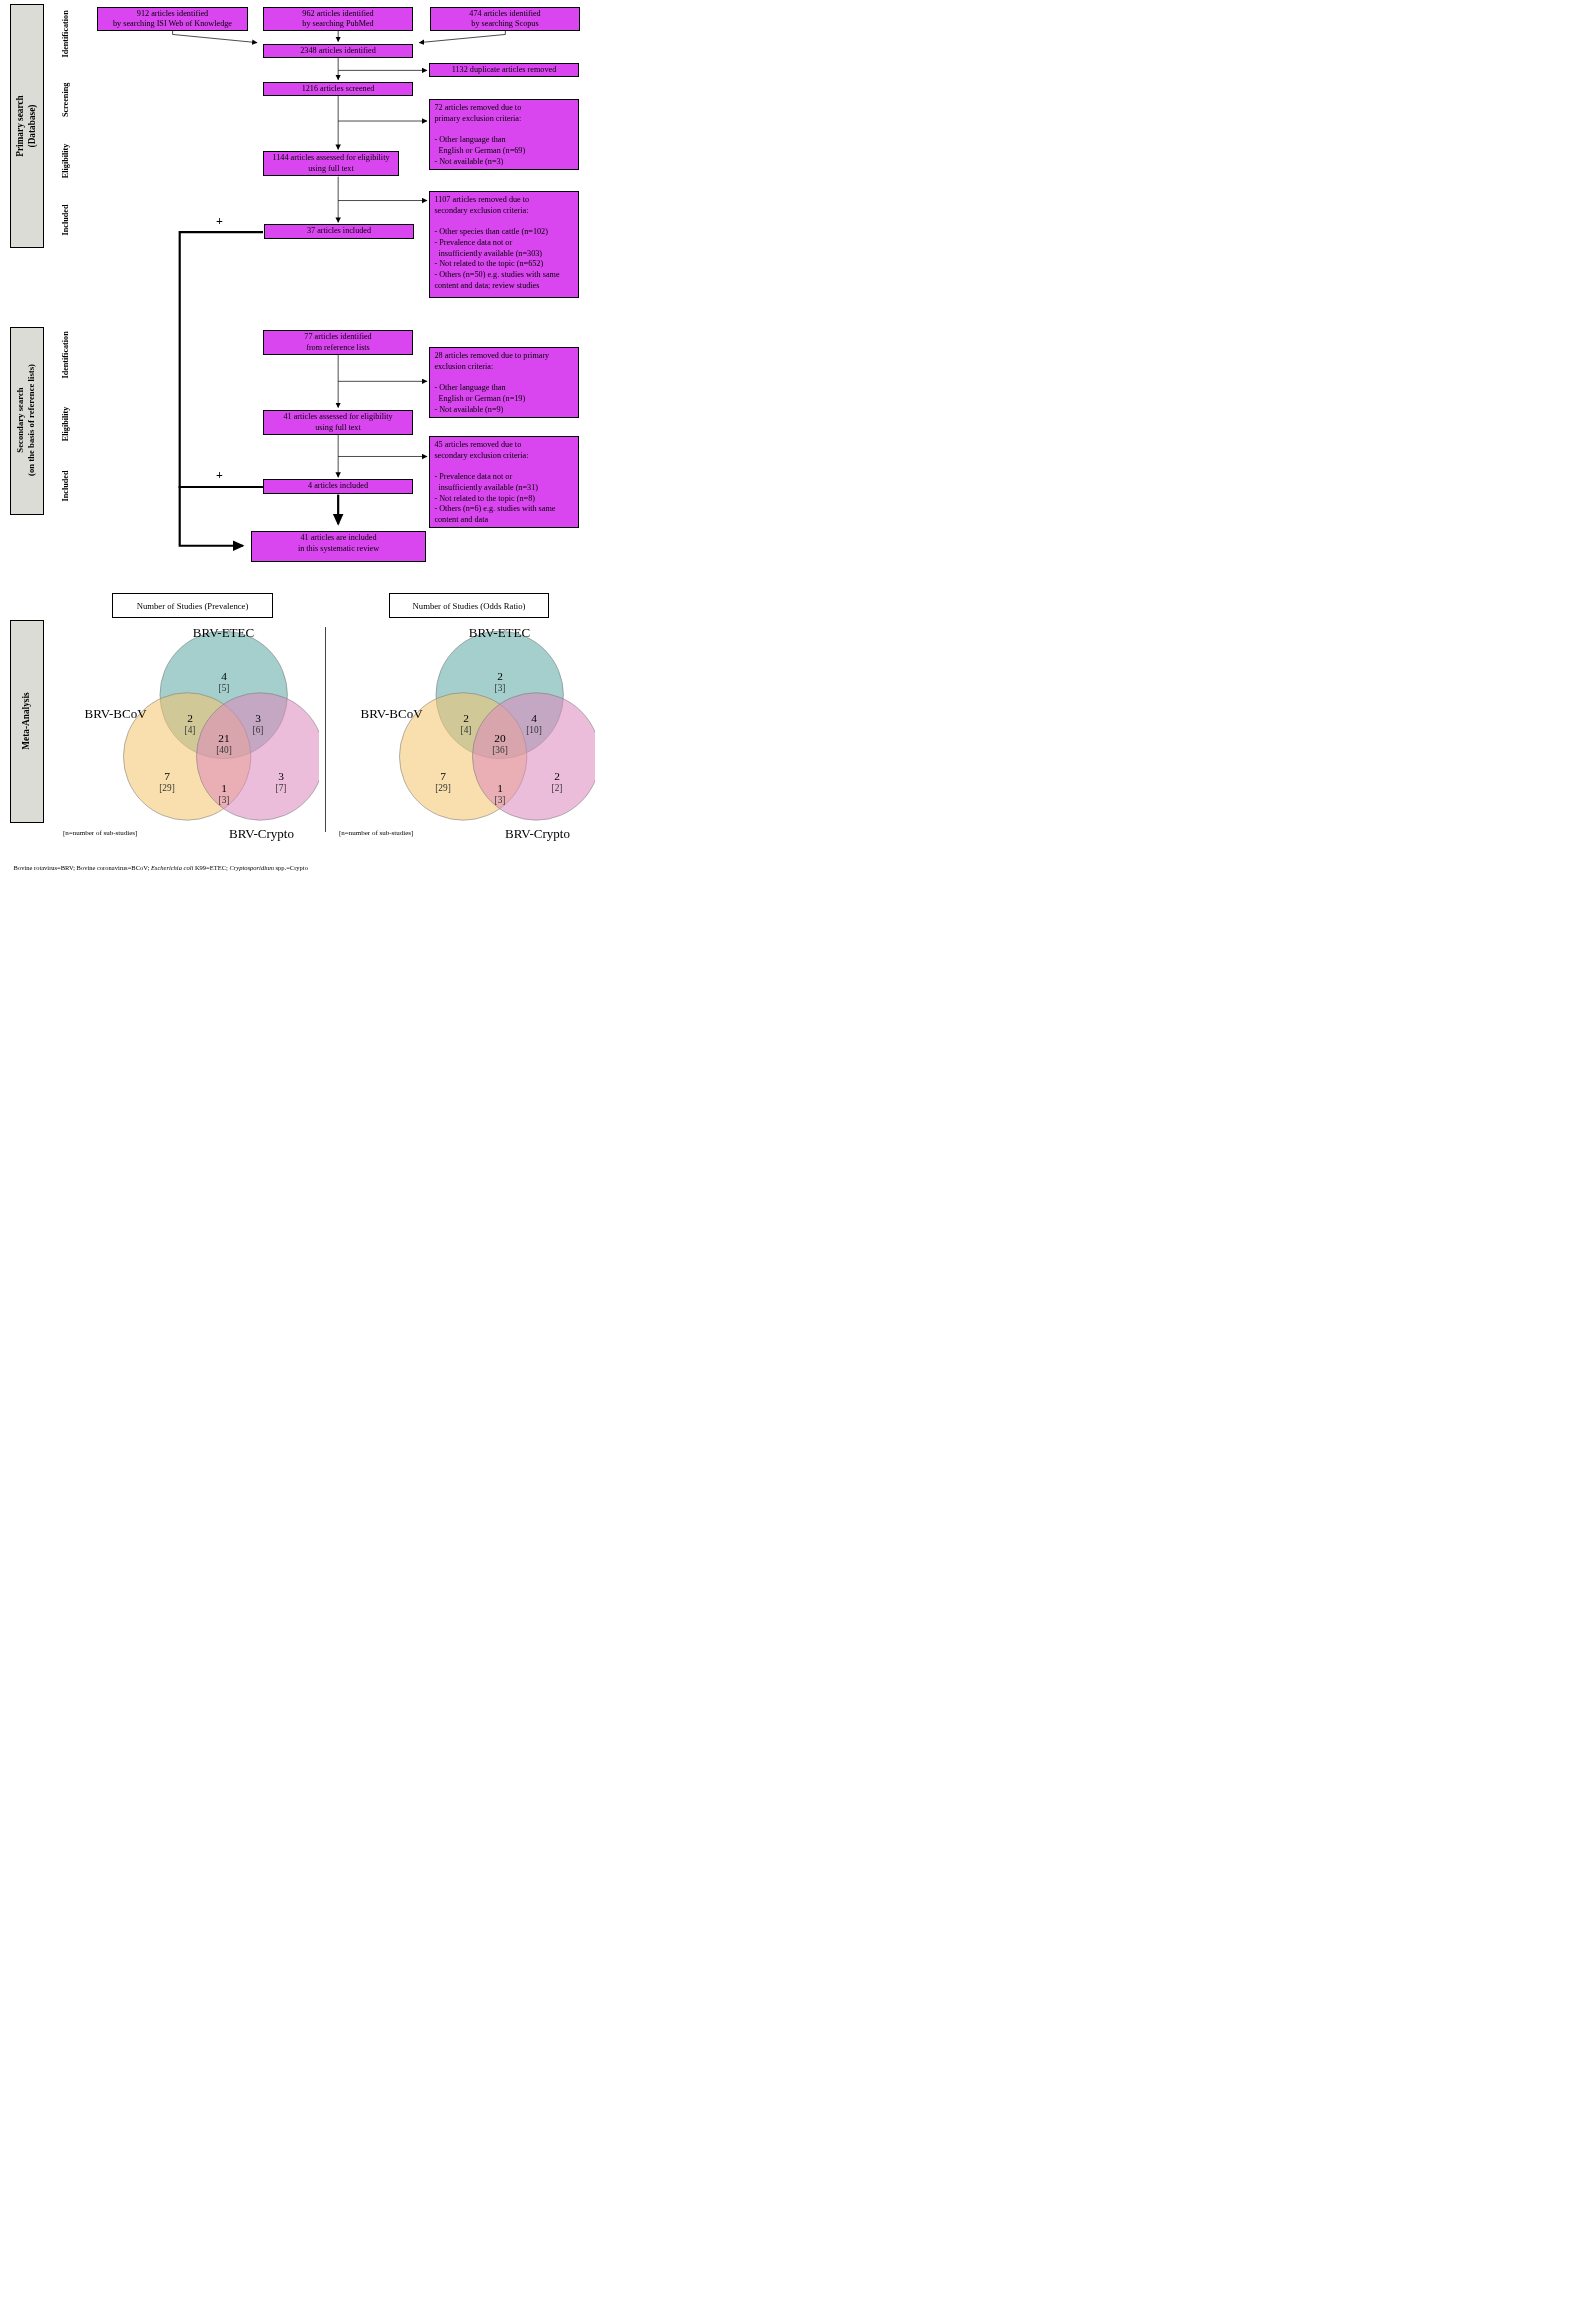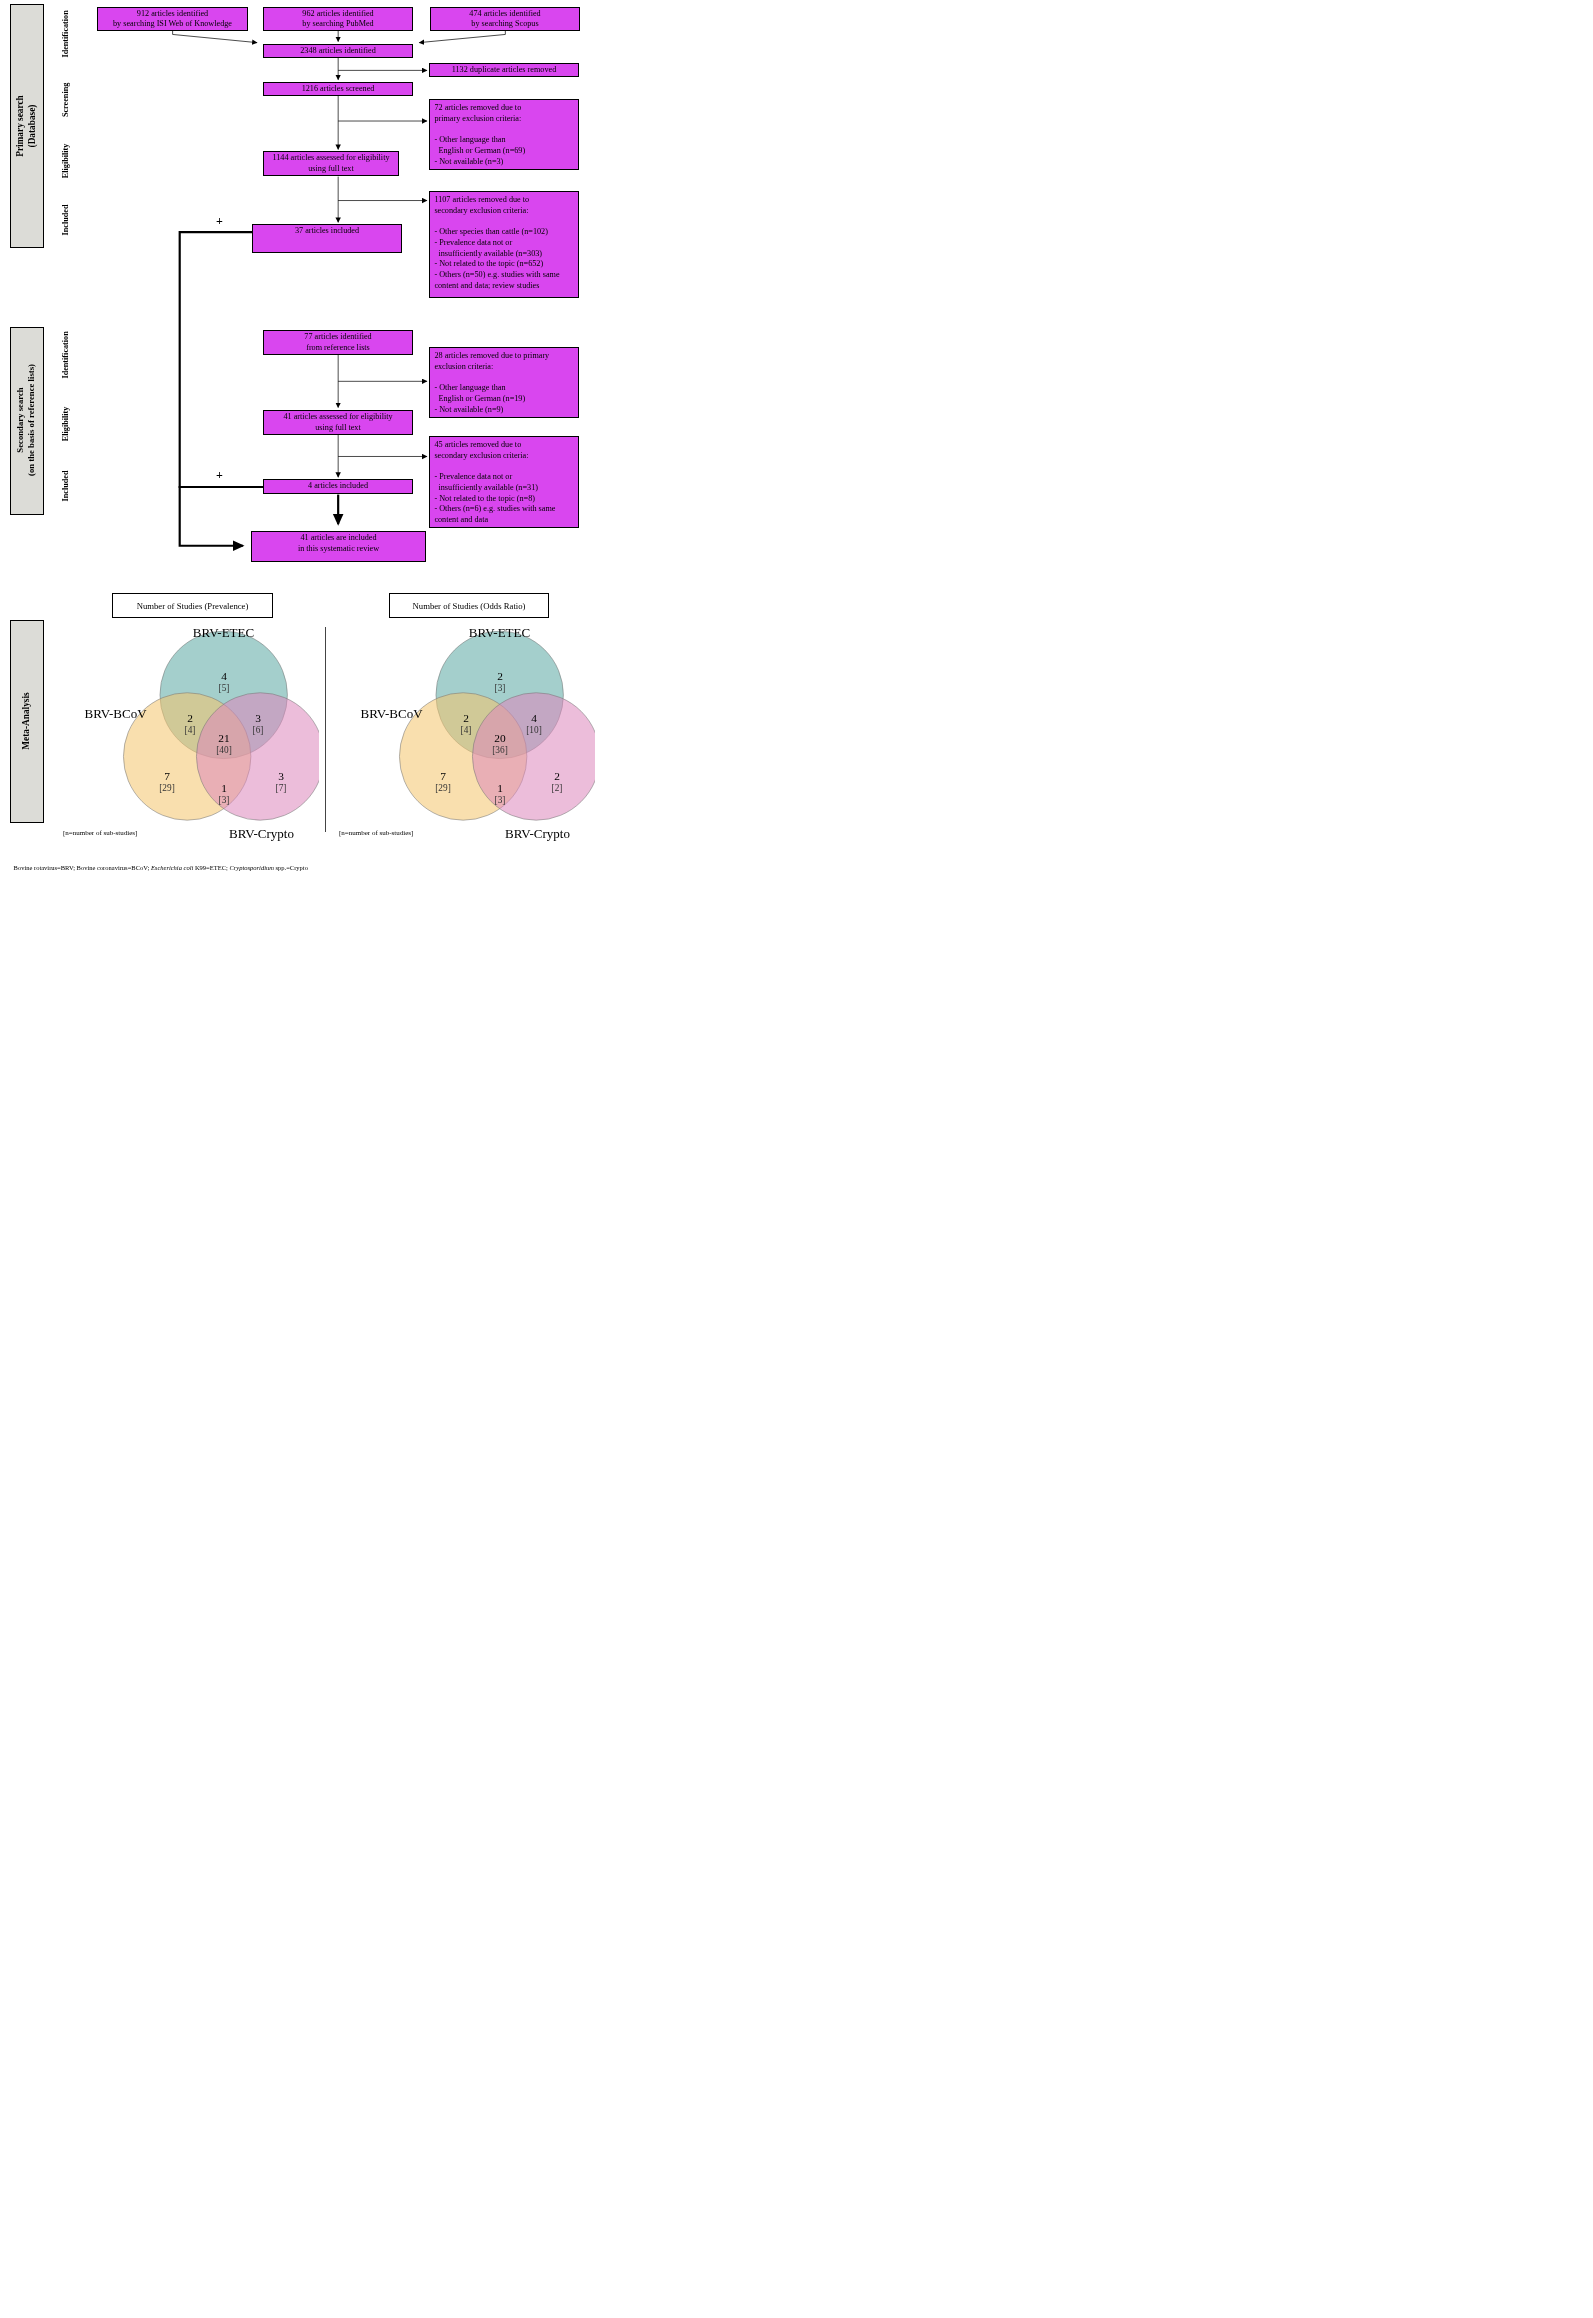--- a/index.html
+++ b/index.html
@@ -121,21 +121,21 @@
     </div>
   <div class="box note" style="left:429px;top:191px;width:150px;height:107px"><span>1107 articles removed due to
 secondary exclusion criteria:
 
 - Other species than cattle (n=102)
 - Prevalence data not or
   insufficiently available (n=303)
 - Not related to the topic (n=652)
 - Others (n=50) e.g. studies with same
 content and data; review studies</span></div>
-  <div class="box bold" style="left:252px;top:224px;width:150px;height:29px">
+  <div class="box bold" style="left:264px;top:224px;width:150px;height:15px">
       <span>37 articles included</span>
     </div>
   <div class="plus" style="left:216px;top:214px">+</div>
 
   <div class="box" style="left:263px;top:330px;width:150px;height:25px">
       <span>77 articles identified
 from reference lists</span>
     </div>
   <div class="box note" style="left:429px;top:347px;width:150px;height:71px"><span>28 articles removed due to primary
 exclusion criteria:

